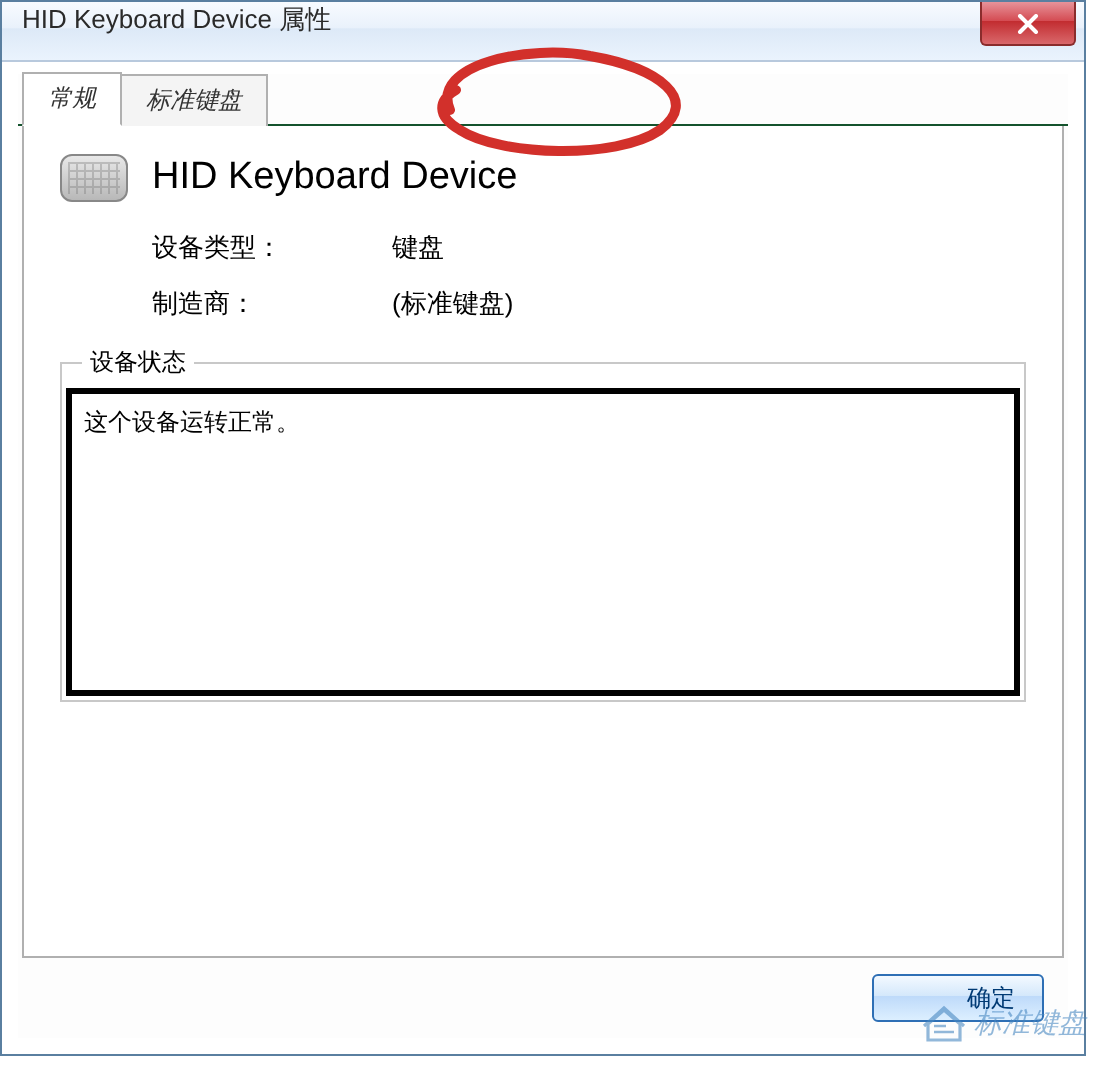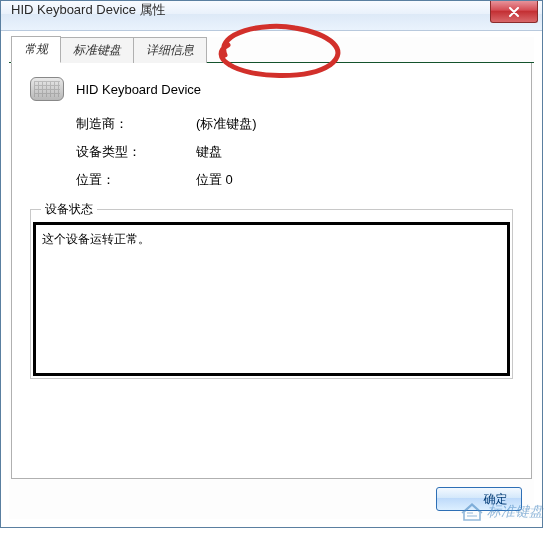--- a/index.html
+++ b/index.html
@@ -104,21 +104,21 @@
     content: "";
     position: absolute;
     left: 3px; right: 3px; top: 3px; bottom: 3px;
     background:
       repeating-linear-gradient(to right, #777 0 1px, transparent 1px 4px),
       repeating-linear-gradient(to bottom, #777 0 1px, transparent 1px 4px);
     opacity: 0.35;
   }
   .device-name {
     font-family: Tahoma, sans-serif;
-    font-size: 13px;
+    font-size: 19px;
   }
   .info-grid {
     margin-left: 46px;
     margin-top: 6px;
   }
   .info-row {
     display: flex;
     margin-bottom: 10px;
     font-size: 13px;
   }
@@ -191,42 +191,37 @@
         <path d="M2 1 L10 9 M10 1 L2 9" stroke="#fff" stroke-width="2" stroke-linecap="round"></path>
       </svg>
     </div>
   </div>
 
   <div class="client">
 
     <div class="tabs">
       <div class="tab active">常规</div>
       <div class="tab">标准键盘</div>
-      <div class="tab">详细信息</div>
     </div>
 
     <div class="tab-panel">
 
       <div class="device-header">
         <div class="device-icon"></div>
         <div class="device-name">HID Keyboard Device</div>
       </div>
 
       <div class="info-grid">
-        <div class="info-row">
-          <div class="info-label">制造商：</div>
-          <div class="info-value">(标准键盘)</div>
-        </div>
         <div class="info-row">
           <div class="info-label">设备类型：</div>
           <div class="info-value">键盘</div>
         </div>
         <div class="info-row">
-          <div class="info-label">位置：</div>
-          <div class="info-value">位置 0</div>
+          <div class="info-label">制造商：</div>
+          <div class="info-value">(标准键盘)</div>
         </div>
       </div>
 
       <div class="status-group">
         <div class="status-legend">设备状态</div>
         <div class="status-text">这个设备运转正常。</div>
       </div>
 
     </div>
 

